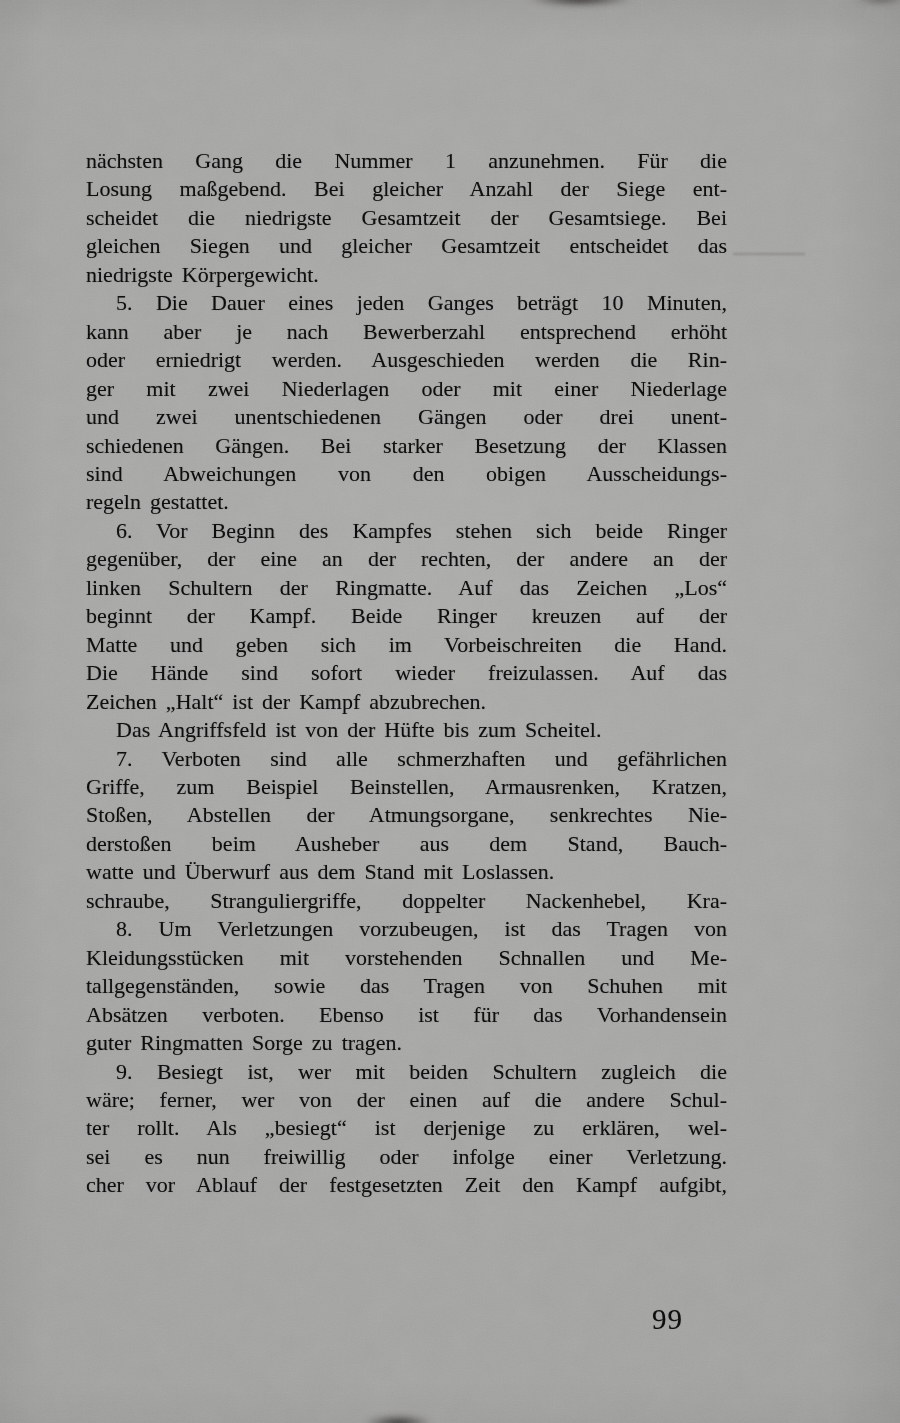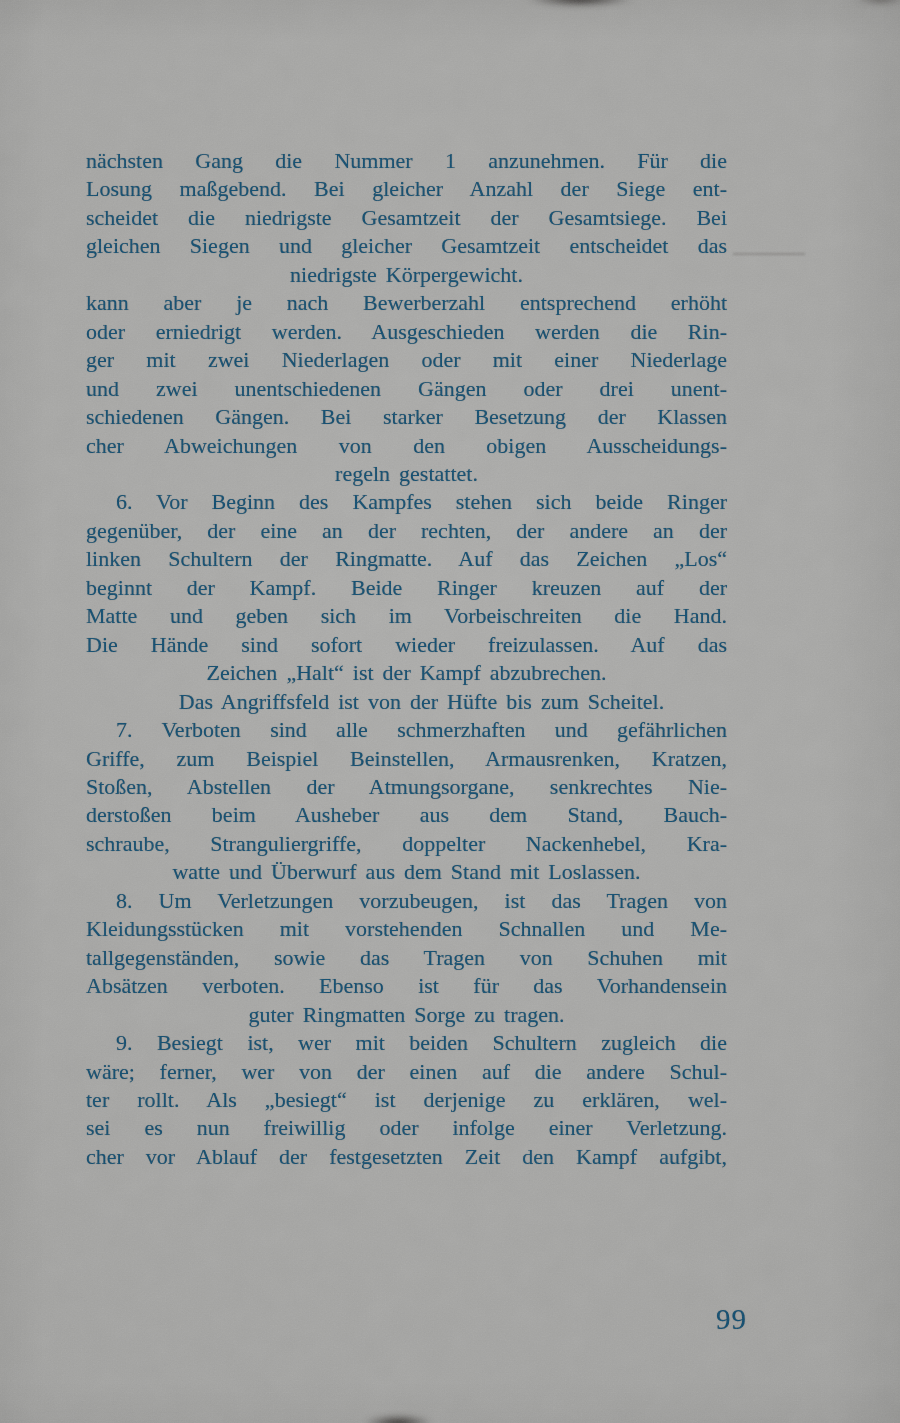--- a/index.html
+++ b/index.html
@@ -9,21 +9,21 @@
     height: 1423px;
     overflow: hidden;
     background: #8f8f8d;
   }
   .page {
     position: relative;
     width: 900px;
     height: 1423px;
     background: #a7a7a5;
     font-family: "Liberation Serif", "DejaVu Serif", serif;
-    color: #0c4a6e;
+    color: #000000;
   }
   
   .shading {
     position: absolute;
     inset: 0;
     background:
       radial-gradient(ellipse 120% 90% at 48% 42%, rgba(255,255,255,0.06), rgba(0,0,0,0.045) 88%),
       linear-gradient(180deg, rgba(0,0,0,0.05) 0%, rgba(0,0,0,0.0) 3%, rgba(0,0,0,0.0) 97%, rgba(0,0,0,0.03) 100%),
       linear-gradient(90deg, rgba(0,0,0,0.04) 0%, rgba(0,0,0,0.0) 5%, rgba(0,0,0,0.0) 92%, rgba(0,0,0,0.06) 100%);
     pointer-events: none;
@@ -61,66 +61,67 @@
   .text-block {
     position: absolute;
     left: 86px;
     top: 147px;
     width: 641px;
     font-size: 22px;
     line-height: 28.45px;
     text-shadow: 0 0 1px rgba(44,44,42,0.45);
     word-spacing: 0.16em;
   }
-  .line { text-align: center; white-space: normal; }
+  .line { text-align: left; white-space: normal; }
   .line.just { text-align: justify; text-align-last: justify; }
   .line.ind { text-indent: 30px; }
   .page-number {
     position: absolute;
-    left: 716px;
+    left: 652px;
     top: 1303px;
     font-size: 29px;
     letter-spacing: 1px;
     text-shadow: 0 0 1px rgba(44,44,42,0.45);
   }
 </style>
 </head>
 <body>
 
 <div class="page">
 
   <div class="shading"></div>
 
   <div class="text-block">
       <div class="line just">nächsten Gang die Nummer 1 anzunehmen. Für die</div>
       <div class="line just">Losung maßgebend. Bei gleicher Anzahl der Siege ent-</div>
       <div class="line just">scheidet die niedrigste Gesamtzeit der Gesamtsiege. Bei</div>
       <div class="line just">gleichen Siegen und gleicher Gesamtzeit entscheidet das</div>
       <div class="line">niedrigste Körpergewicht.</div>
+      <div class="line just ind">5. Die Dauer eines jeden Ganges beträgt 10 Minuten,</div>
       <div class="line just">kann aber je nach Bewerberzahl entsprechend erhöht</div>
       <div class="line just">oder erniedrigt werden. Ausgeschieden werden die Rin-</div>
       <div class="line just">ger mit zwei Niederlagen oder mit einer Niederlage</div>
       <div class="line just">und zwei unentschiedenen Gängen oder drei unent-</div>
       <div class="line just">schiedenen Gängen. Bei starker Besetzung der Klassen</div>
-      <div class="line just">cher Abweichungen von den obigen Ausscheidungs-</div>
+      <div class="line just">sind Abweichungen von den obigen Ausscheidungs-</div>
       <div class="line">regeln gestattet.</div>
       <div class="line just ind">6. Vor Beginn des Kampfes stehen sich beide Ringer</div>
       <div class="line just">gegenüber, der eine an der rechten, der andere an der</div>
       <div class="line just">linken Schultern der Ringmatte. Auf das Zeichen „Los“</div>
       <div class="line just">beginnt der Kampf.  Beide Ringer kreuzen auf der</div>
       <div class="line just">Matte und geben sich im Vorbeischreiten die Hand.</div>
       <div class="line just">Die Hände sind sofort wieder freizulassen. Auf das</div>
       <div class="line">Zeichen „Halt“ ist der Kampf abzubrechen.</div>
       <div class="line ind">Das Angriffsfeld ist von der Hüfte bis zum Scheitel.</div>
       <div class="line just ind">7. Verboten sind alle schmerzhaften und gefährlichen</div>
       <div class="line just">Griffe, zum Beispiel Beinstellen, Armausrenken, Kratzen,</div>
       <div class="line just">Stoßen, Abstellen der Atmungsorgane, senkrechtes Nie-</div>
       <div class="line just">derstoßen beim Ausheber aus dem Stand, Bauch-</div>
+      <div class="line">watte und Überwurf aus dem Stand mit Loslassen.</div>
       <div class="line just">schraube, Stranguliergriffe, doppelter Nackenhebel, Kra-</div>
-      <div class="line">watte und Überwurf aus dem Stand mit Loslassen.</div>
       <div class="line just ind">8. Um Verletzungen vorzubeugen, ist das Tragen von</div>
       <div class="line just">Kleidungsstücken mit vorstehenden Schnallen und Me-</div>
       <div class="line just">tallgegenständen, sowie das Tragen von Schuhen mit</div>
       <div class="line just">Absätzen verboten. Ebenso ist für das Vorhandensein</div>
       <div class="line">guter Ringmatten Sorge zu tragen.</div>
       <div class="line just ind">9. Besiegt ist, wer mit beiden Schultern zugleich die</div>
       <div class="line just">wäre; ferner, wer von der einen auf die andere Schul-</div>
       <div class="line just">ter rollt. Als „besiegt“ ist derjenige zu erklären, wel-</div>
       <div class="line just">sei es nun freiwillig oder infolge einer Verletzung.</div>
       <div class="line just">cher vor Ablauf der festgesetzten Zeit den Kampf aufgibt,</div>

